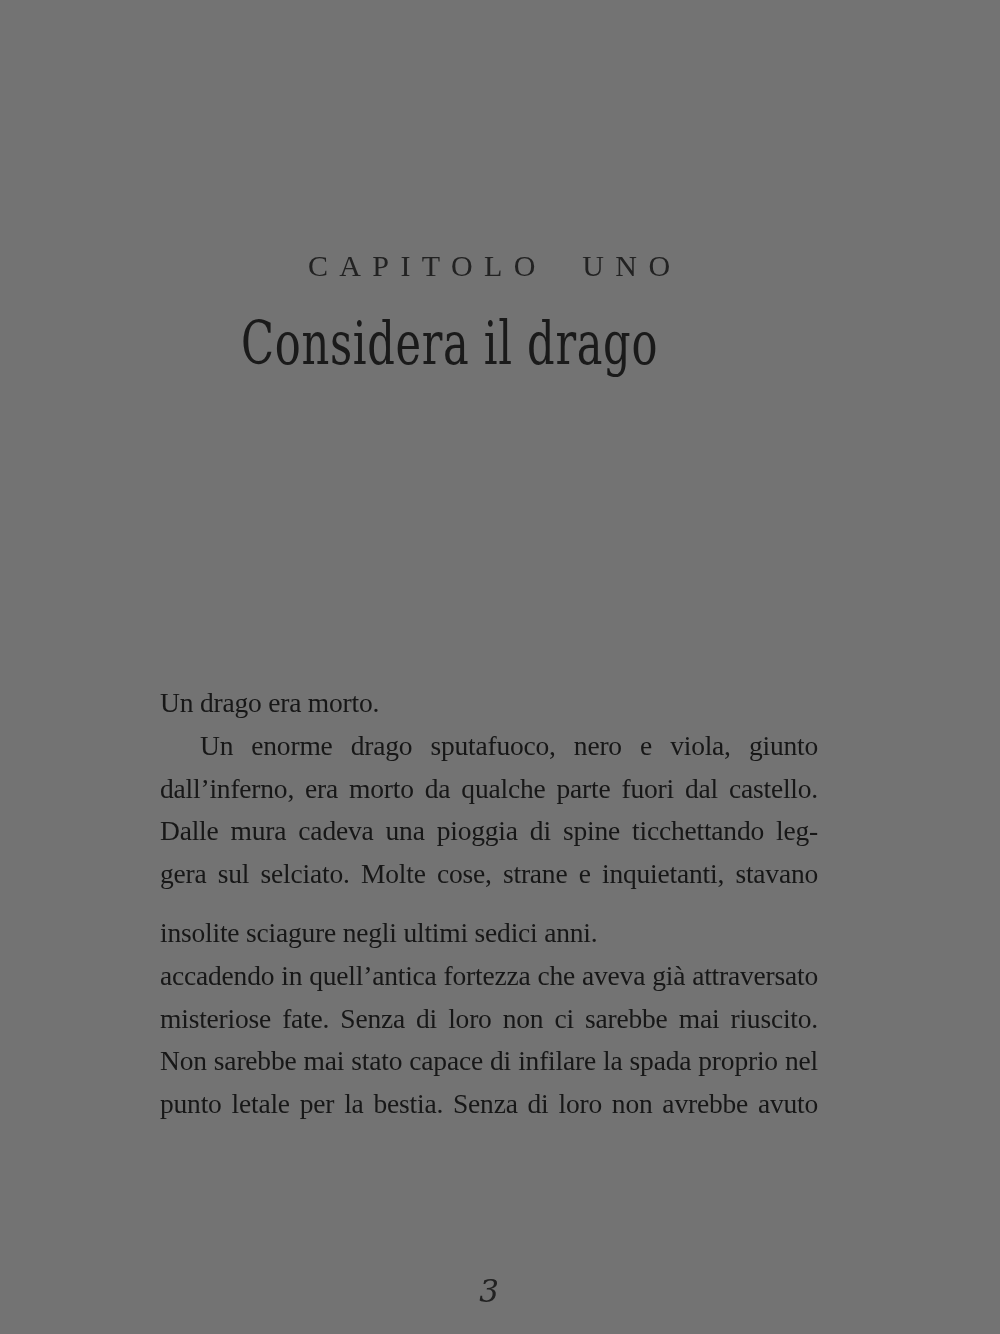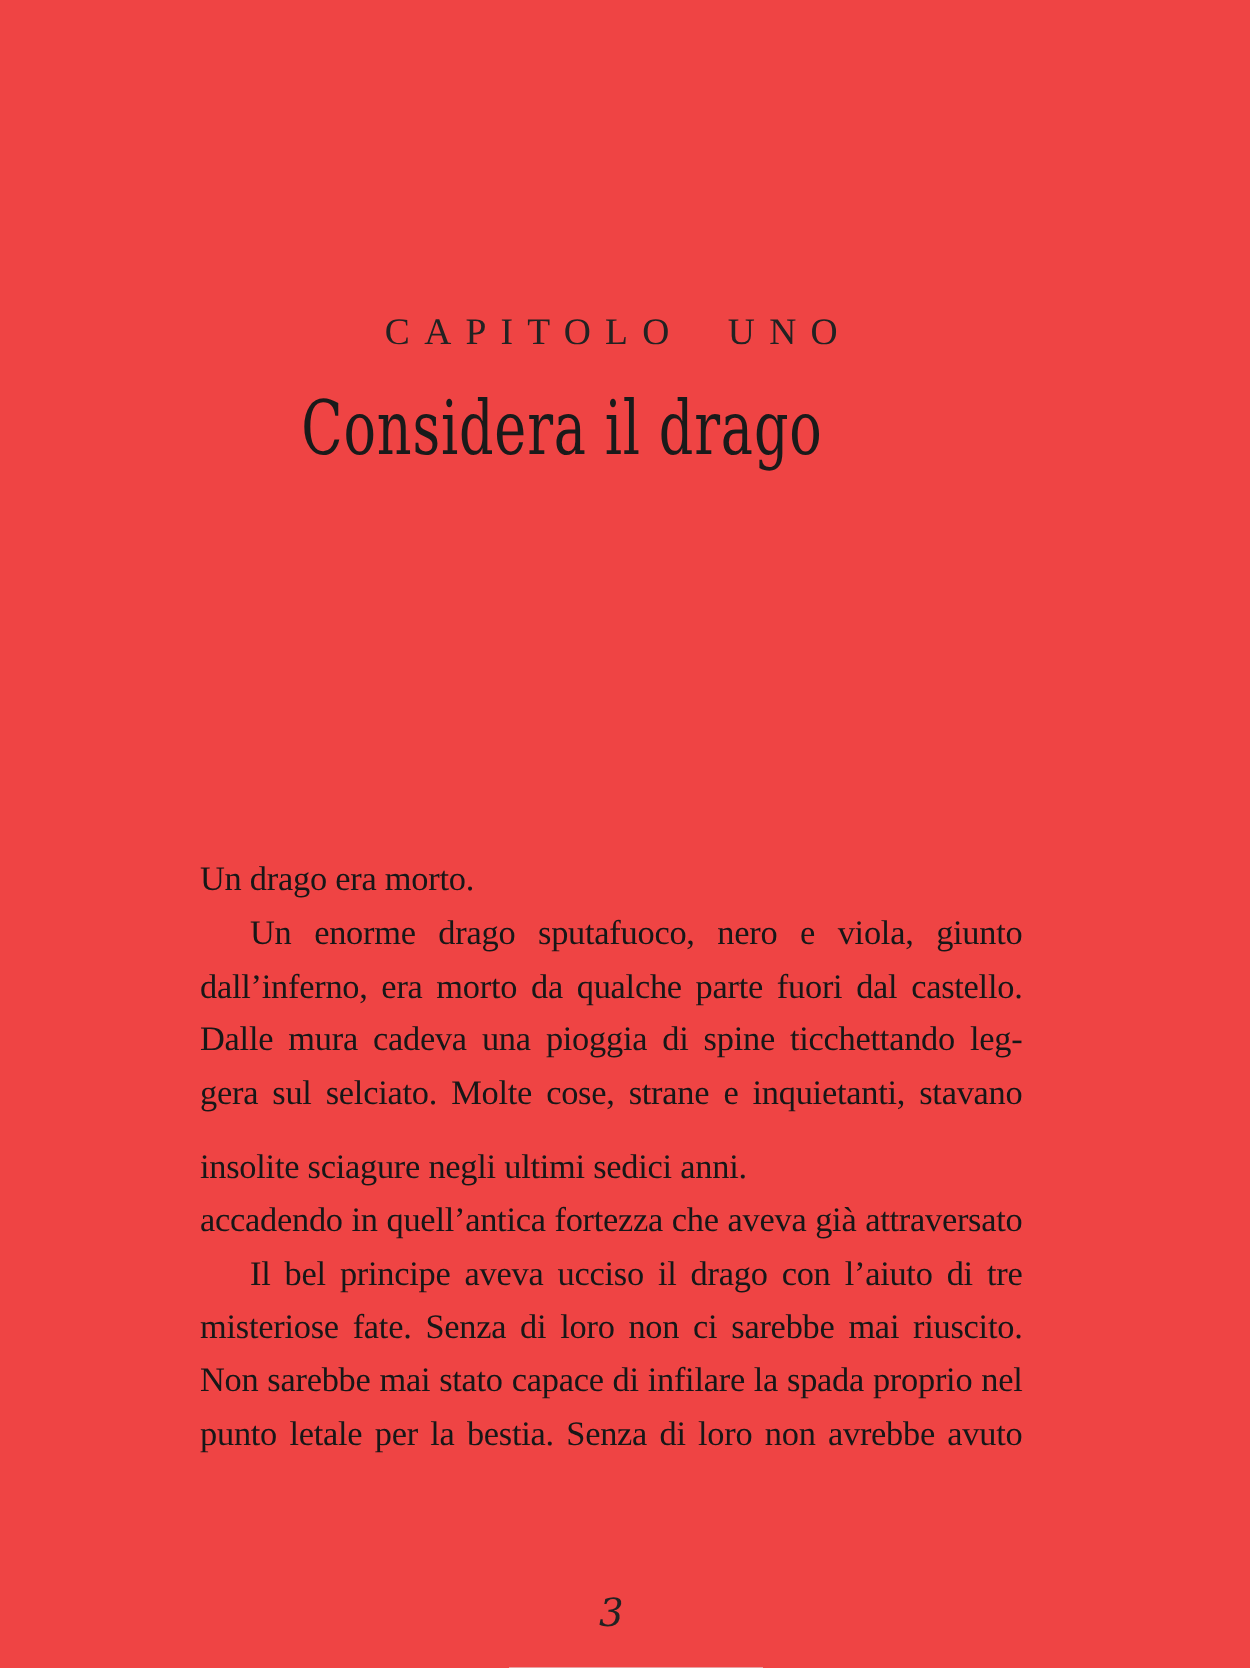--- a/index.html
+++ b/index.html
@@ -5,21 +5,21 @@
   html, body {
     margin: 0;
     padding: 0;
     background: #e8e8e8;
   }
   .page {
     position: relative;
     width: 1000px;
     height: 1334px;
     margin: 0 auto;
-    background: #ef4444;
+    background: #737373;
     color: #1c1c1c;
     overflow: hidden;
     font-family: "Liberation Serif", serif;
   }
   
   .kicker {
     position: absolute;
     top: 249px;
     left: 160px;
     width: 658px;
@@ -104,21 +104,20 @@
   </div>
 
   <div class="body-text">
       <div class="body-line endline">Un drago era morto.</div>
       <div class="body-line indent">Un enorme drago sputafuoco, nero e viola, giunto</div>
       <div class="body-line">dall’inferno, era morto da qualche parte fuori dal castello.</div>
       <div class="body-line">Dalle mura cadeva una pioggia di spine ticchettando leg-</div>
       <div class="body-line">gera sul selciato. Molte cose, strane e inquietanti, stavano</div>
       <div class="body-line endline">insolite sciagure negli ultimi sedici anni.</div>
       <div class="body-line">accadendo in quell’antica fortezza che aveva già attraversato</div>
-      <div class="body-line indent">Il bel principe aveva ucciso il drago con l’aiuto di tre</div>
       <div class="body-line">misteriose fate. Senza di loro non ci sarebbe mai riuscito.</div>
       <div class="body-line">Non sarebbe mai stato capace di infilare la spada proprio nel</div>
       <div class="body-line">punto letale per la bestia. Senza di loro non avrebbe avuto</div>
     </div>
 
   <div class="folio">3</div>
 
 </div>
 
 </body></html>

